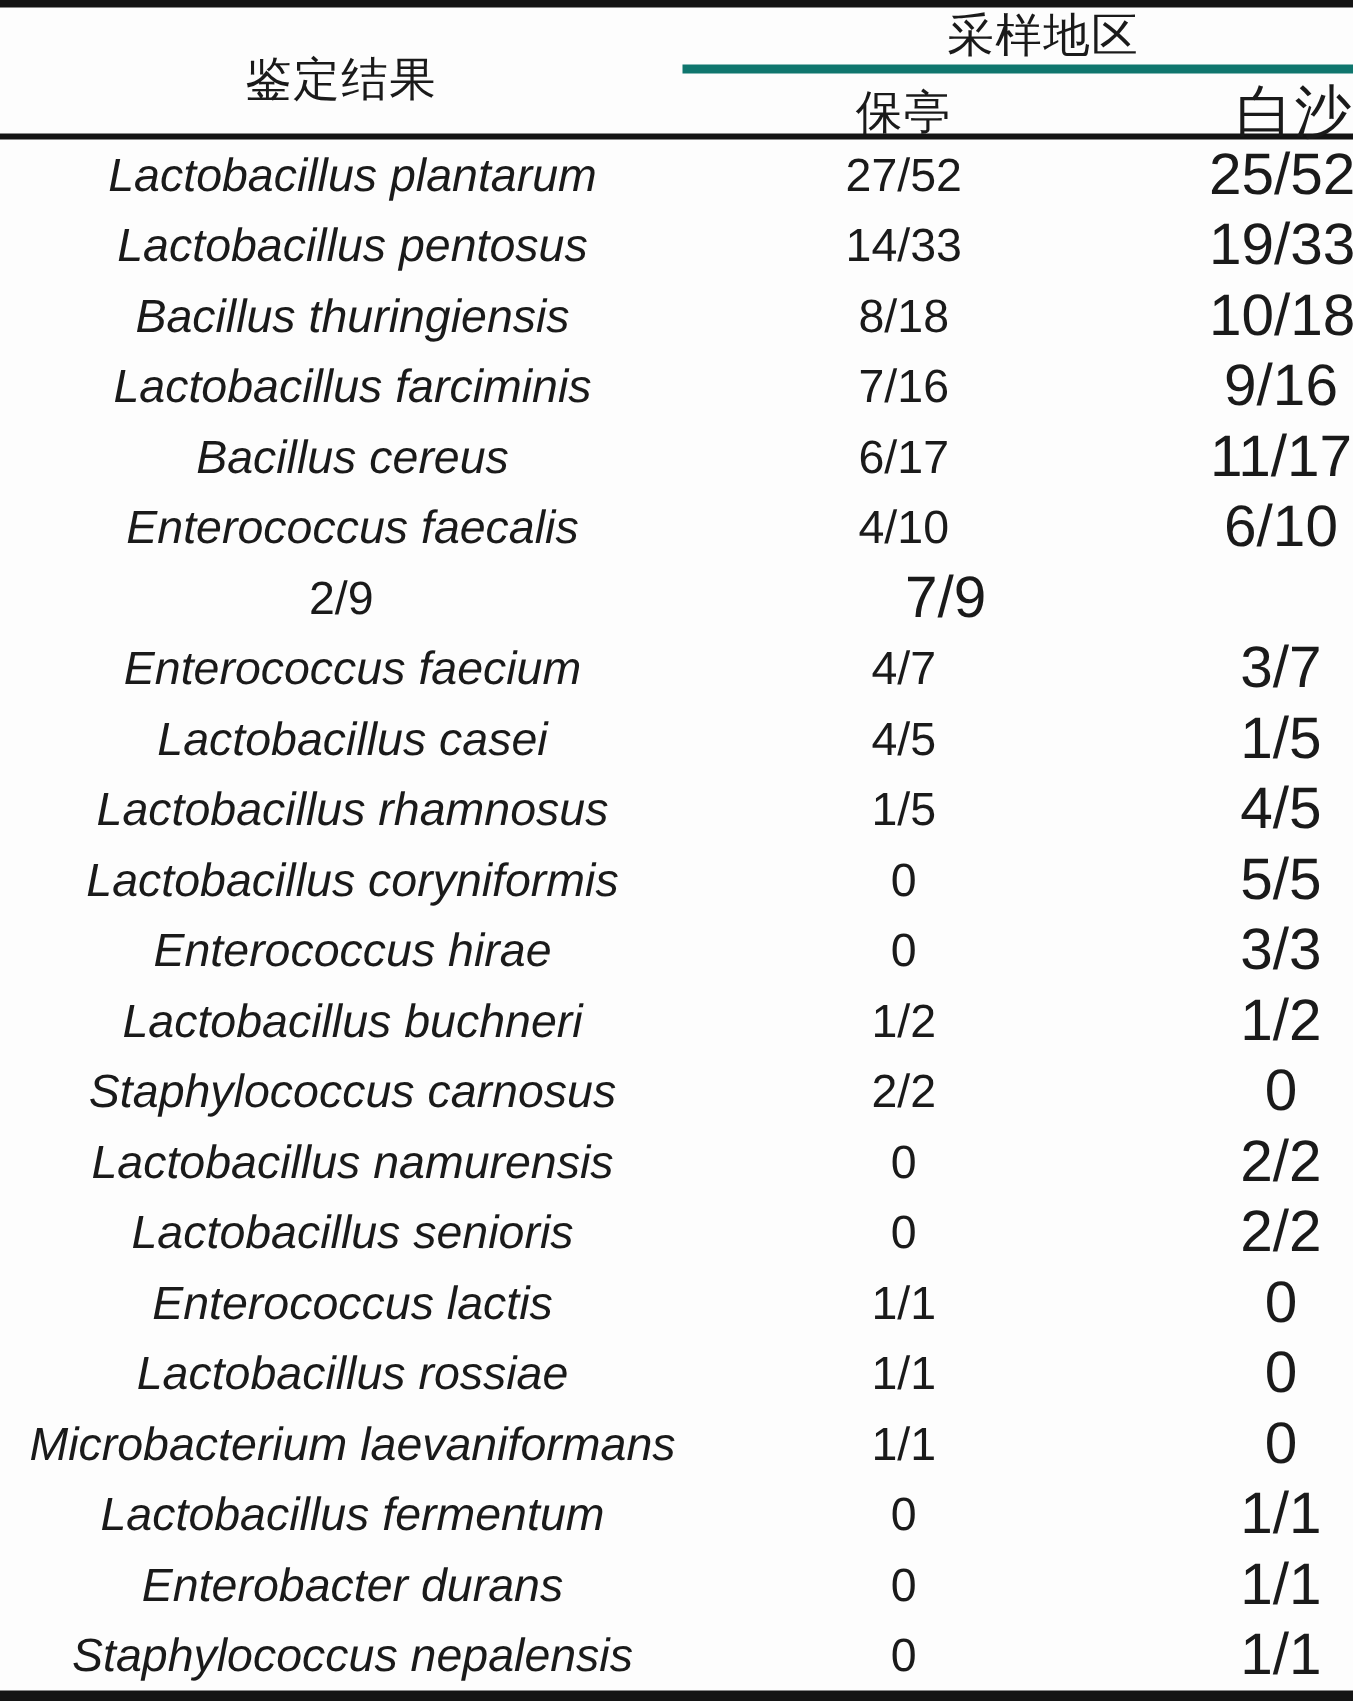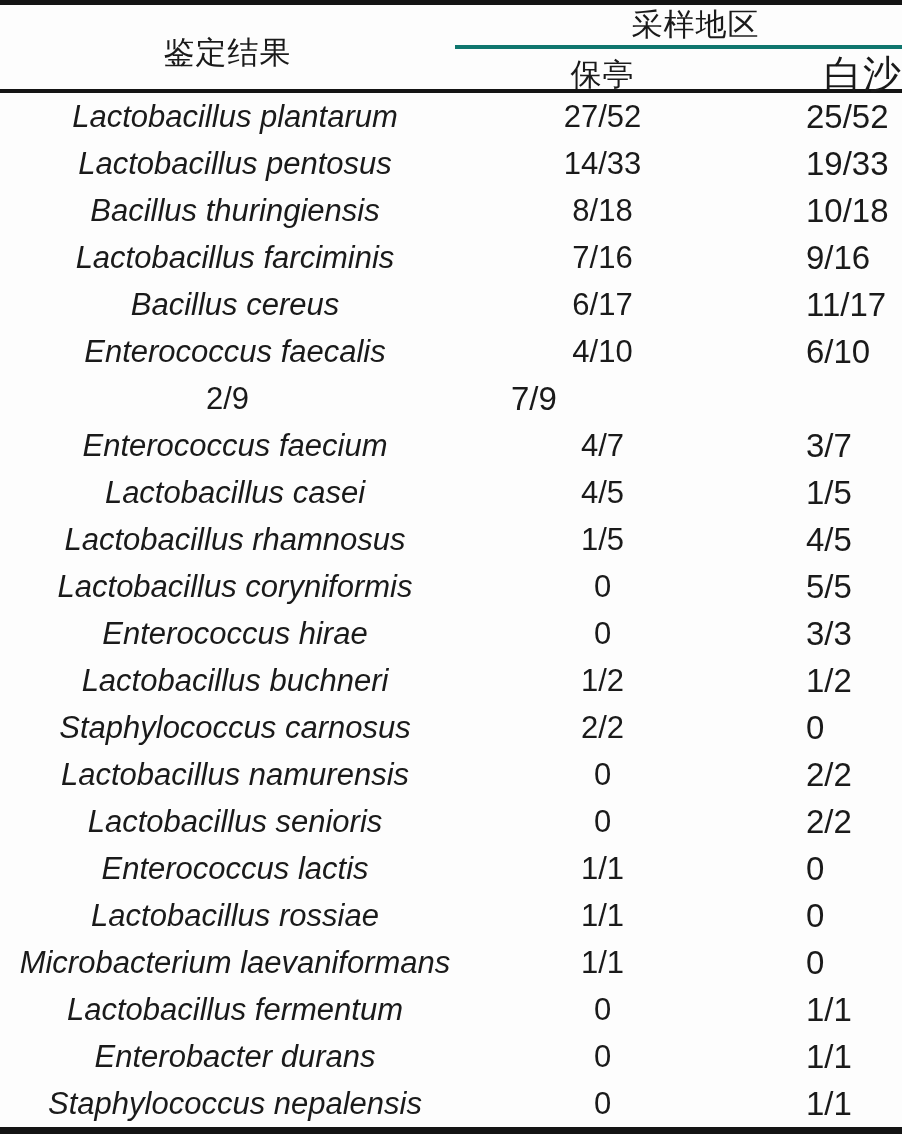--- a/index.html
+++ b/index.html
@@ -36,21 +36,21 @@
     font-size: 31px;
     letter-spacing: 1px;
   }
   .th-right {
     display: flex;
     flex-direction: column;
   }
   .th-region {
     height: 44px;
     box-sizing: border-box;
-    border-bottom: 4px solid #0f766e;
+    border-bottom: 6px solid #0f766e;
     display: flex;
     align-items: center;
     justify-content: center;
     padding-left: 34px;
     font-size: 31px;
     letter-spacing: 1px;
   }
   .th-sub {
     flex: 1;
     display: grid;
@@ -84,21 +84,22 @@
     font-style: italic;
     font-size: 31px;
     white-space: nowrap;
     padding-left: 15px;
   }
   .cell-v2 {
     text-align: center;
     font-size: 31px;
   }
   .cell-v3 {
-    font-size: 33px;
+    text-align: center;
+    font-size: 39px;
     padding-left: 56px;
   }
 </style>
 </head>
 <body>
 
 <div class="table-wrap">
   <div class="thead">
     <div class="th-result">鉴定结果</div>
     <div class="th-right">

